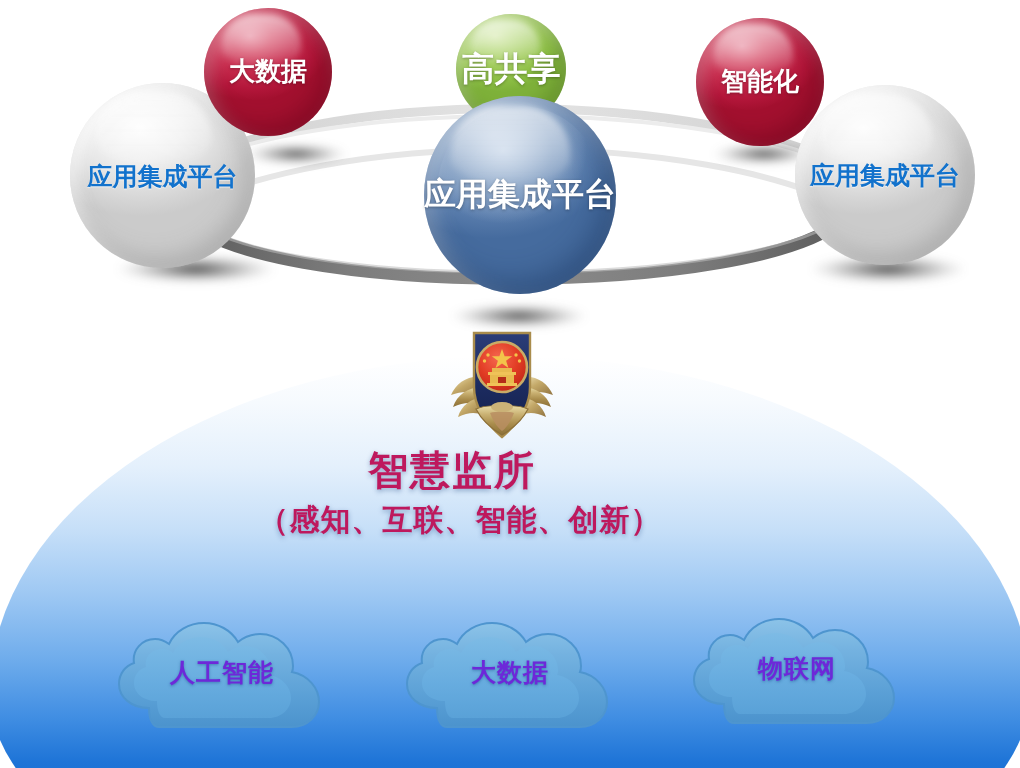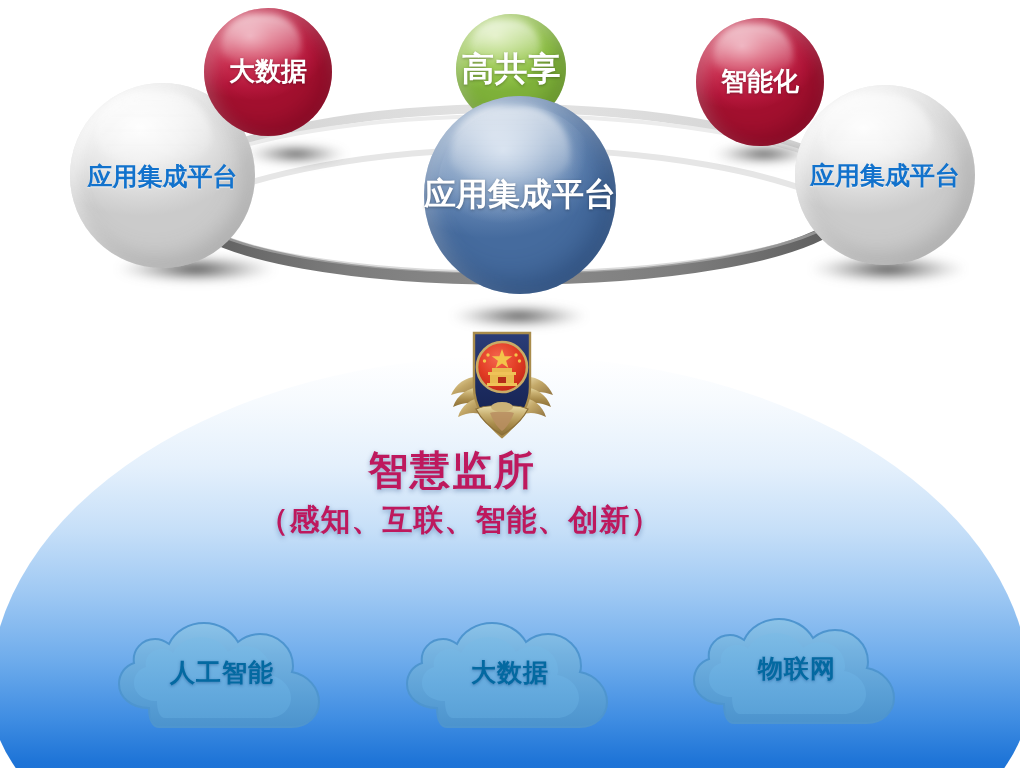--- a/index.html
+++ b/index.html
@@ -100,21 +100,21 @@
             font-weight:bold;letter-spacing:2px;}
   #title-main{top:448px;font-size:40px;line-height:44px;
               text-shadow:0 2px 5px rgba(10,55,120,.38);}
   #title-sub {top:502px;font-size:30px;line-height:36px;letter-spacing:1px;
               text-shadow:0 2px 5px rgba(10,55,120,.38);margin-left:8px;}
 
   
   .cloud{position:absolute;width:250px;height:120px;}
   .cloud .cloudlbl{position:absolute;left:0;top:0;width:250px;height:120px;
      display:flex;align-items:center;justify-content:center;
-     color:#0369a1;font-weight:bold;font-size:25px;letter-spacing:1px;
+     color:#6d28d9;font-weight:bold;font-size:25px;letter-spacing:1px;
      text-shadow:0 1px 3px rgba(25,80,140,.55);z-index:3;pointer-events:none;}
 </style>
 </head>
 <body>
 
 <div id="stage">
 
   <div class="layer" id="l-arcs-back">
     <svg class="arcsvg" viewBox="0 0 1020 768" preserveAspectRatio="none">
       <defs>

